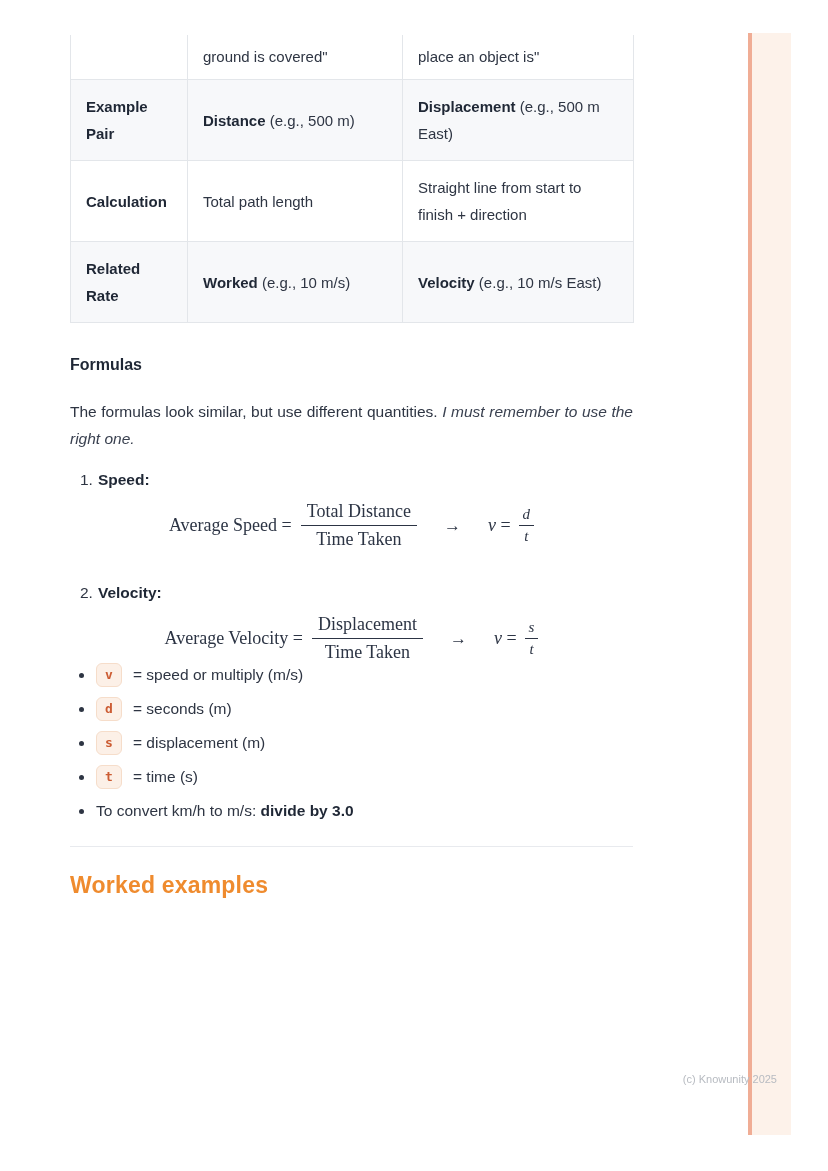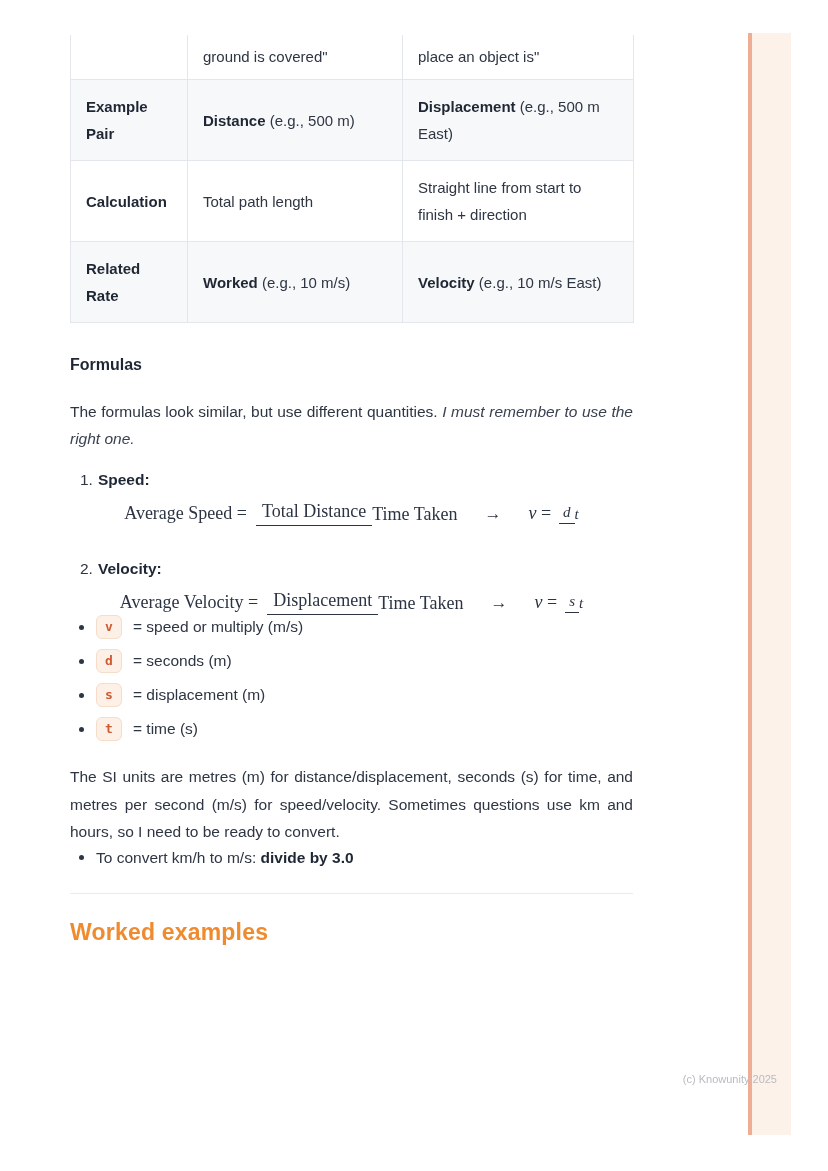--- a/index.html
+++ b/index.html
@@ -33,21 +33,21 @@
   p.intro i { color: #3a4150; }
 
   .num-item { margin: 18px 0 0 10px; font-size: 15.5px; line-height: 19px; }
   .num-item.second { margin-top: 33px; }
   .num-item .num { margin-right: 5px; }
   .num-item b { color: var(--heading_text, #1f2735); }
 
   .formula-row { margin-top: 12px; display: flex; justify-content: center; align-items: center;
     font-family: "Liberation Serif", "DejaVu Serif", serif; font-size: 18px; color: #2c3444; }
   .f-lhs { margin-right: 9px; }
-  .frac { display: inline-flex; flex-direction: row; text-align: center; }
+  .frac { display: inline-flex; flex-direction: column; text-align: center; }
   .frac .frac-top { padding: 0 6px 3px; border-bottom: 1.5px solid #2c3444; }
   .frac .frac-bot { padding-top: 3px; }
   .f-arrow { margin: 0 27px; font-size: 17px; }
   .f-var { margin-right: 8px; }
   .f-var i { font-family: "Liberation Serif", "DejaVu Serif", serif; }
   .frac-small { font-size: 15px; }
   .frac-small .frac-top { padding: 0 4px 2px; }
   .frac-small .frac-bot { padding-top: 2px; }
 
   ul.plain { list-style: none; margin: 0; padding: 0; }
@@ -166,21 +166,20 @@
           <code class="code-badge">s</code>
           <span>= displacement (m)</span>
         </li>
       <li>
           <span class="dot"></span>
           <code class="code-badge">t</code>
           <span>= time (s)</span>
         </li>
     </ul>
 
-    <p class="si">The SI units are metres (m) for distance/displacement, seconds (s) for time, and metres per second (m/s) for speed/velocity. Sometimes questions use km and hours, so I need to be ready to convert.</p>
 
     <ul class="plain conv-list">
       <li>
           <span class="dot"></span>
           <span><span>To convert km/h to m/s: </span><b>divide by 3.0</b></span>
         </li>
     </ul>
 
     <hr class="rule">
 

